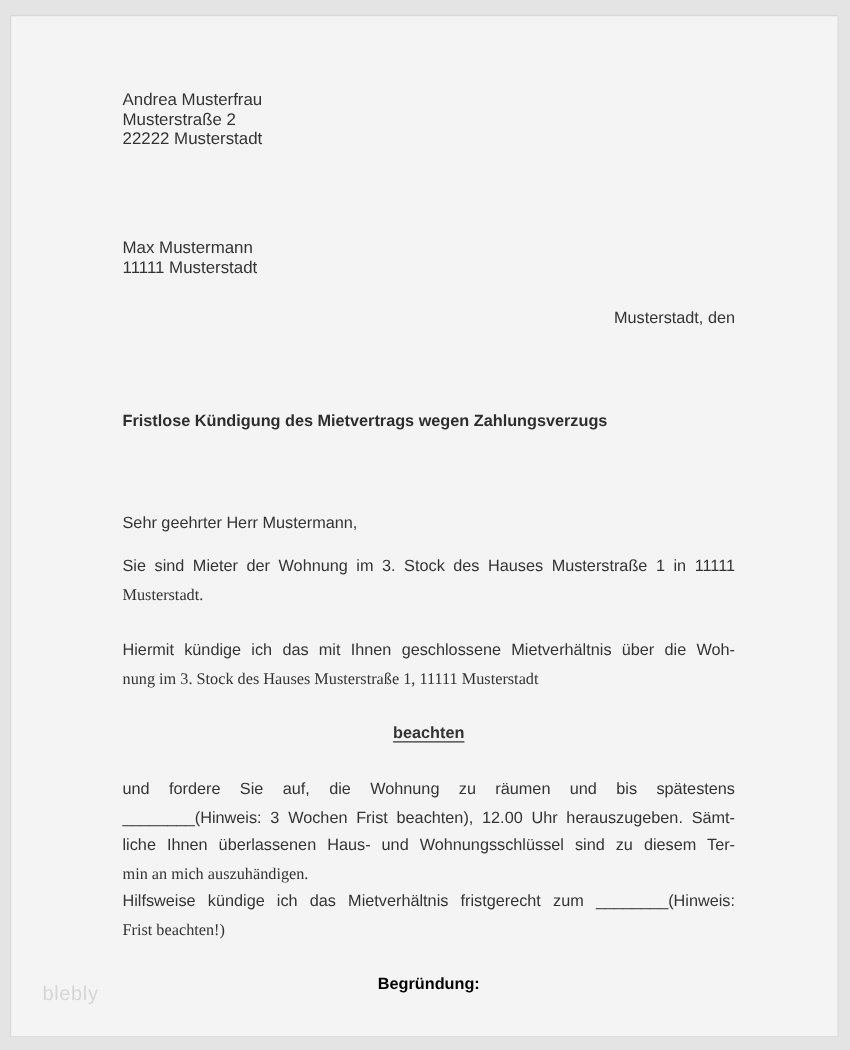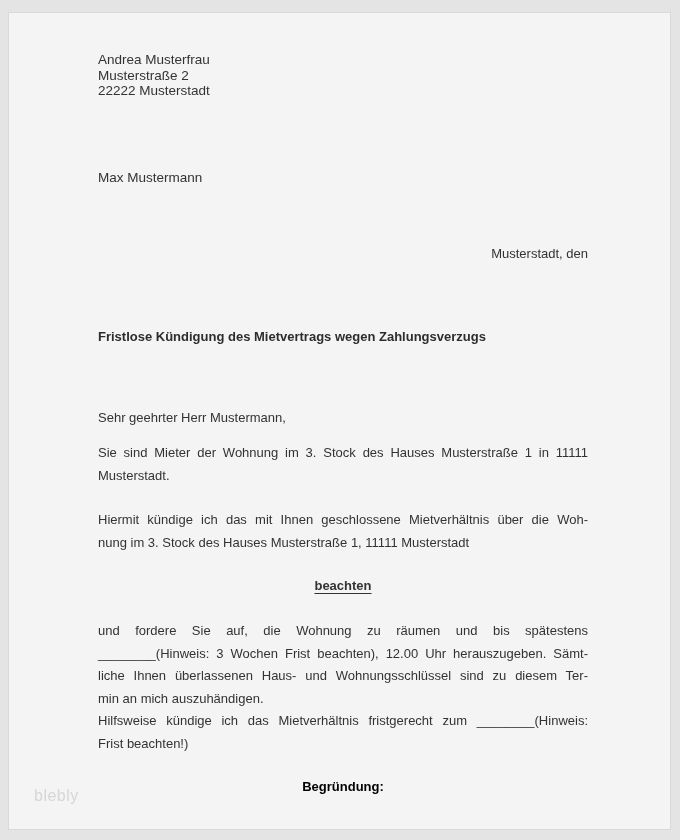--- a/index.html
+++ b/index.html
@@ -25,39 +25,41 @@
     position: absolute;
     left: 89px;
     width: 490px;
     color: #333333;
     font-size: 13px;
     line-height: 22.6px;
   }
   .addr {
     font-size: 13.5px;
     line-height: 15.6px;
+    margin-top: 20px;
   }
   .sender    { top: 39px; }
   .recipient { top: 157px; }
   .dateline  { top: 233px; text-align: right; line-height: 16px; }
   .subject   { top: 313px; font-weight: bold; color: #2d2d2d; }
   .salutation{ top: 394px; }
   .p1        { top: 429px; }
   .p2        { top: 496px; }
   .fristlos  { top: 562px; text-align: center; font-weight: bold; }
   .fristlos .ul { text-decoration: underline; text-underline-offset: 3px; }
   .p3        { top: 607px; }
   .closing   { top: 763px; text-align: center; font-weight: bold; color: #000000; }
   .line.just {
     text-align: justify;
     text-align-last: justify;
   }
   .line.end {
     text-align: center;
     text-align-last: left;
+    font-family: Liberation Serif, serif;
   }
   .watermark {
     position: absolute;
     left: 25px;
     top: 774px;
     font-size: 16px;
     color: #d6d6d6;
     letter-spacing: 0.5px;
   }
 </style>
@@ -67,20 +69,21 @@
 <div class="page">
 
   <div class="block addr sender">
     <div>Andrea Musterfrau</div>
     <div>Musterstraße 2</div>
     <div>22222 Musterstadt</div>
   </div>
 
   <div class="block addr recipient">
     <div>Max Mustermann</div>
+    <div>11111 Musterstadt</div>
   </div>
 
   <div class="block dateline">Musterstadt, den</div>
 
   <div class="block subject">Fristlose Kündigung des Mietvertrags wegen Zahlungsverzugs</div>
 
   <div class="block salutation">Sehr geehrter Herr Mustermann,</div>
 
   <div class="block p1">
     <div class="line just">Sie sind Mieter der Wohnung im 3. Stock des Hauses Musterstraße 1 in 11111</div>

